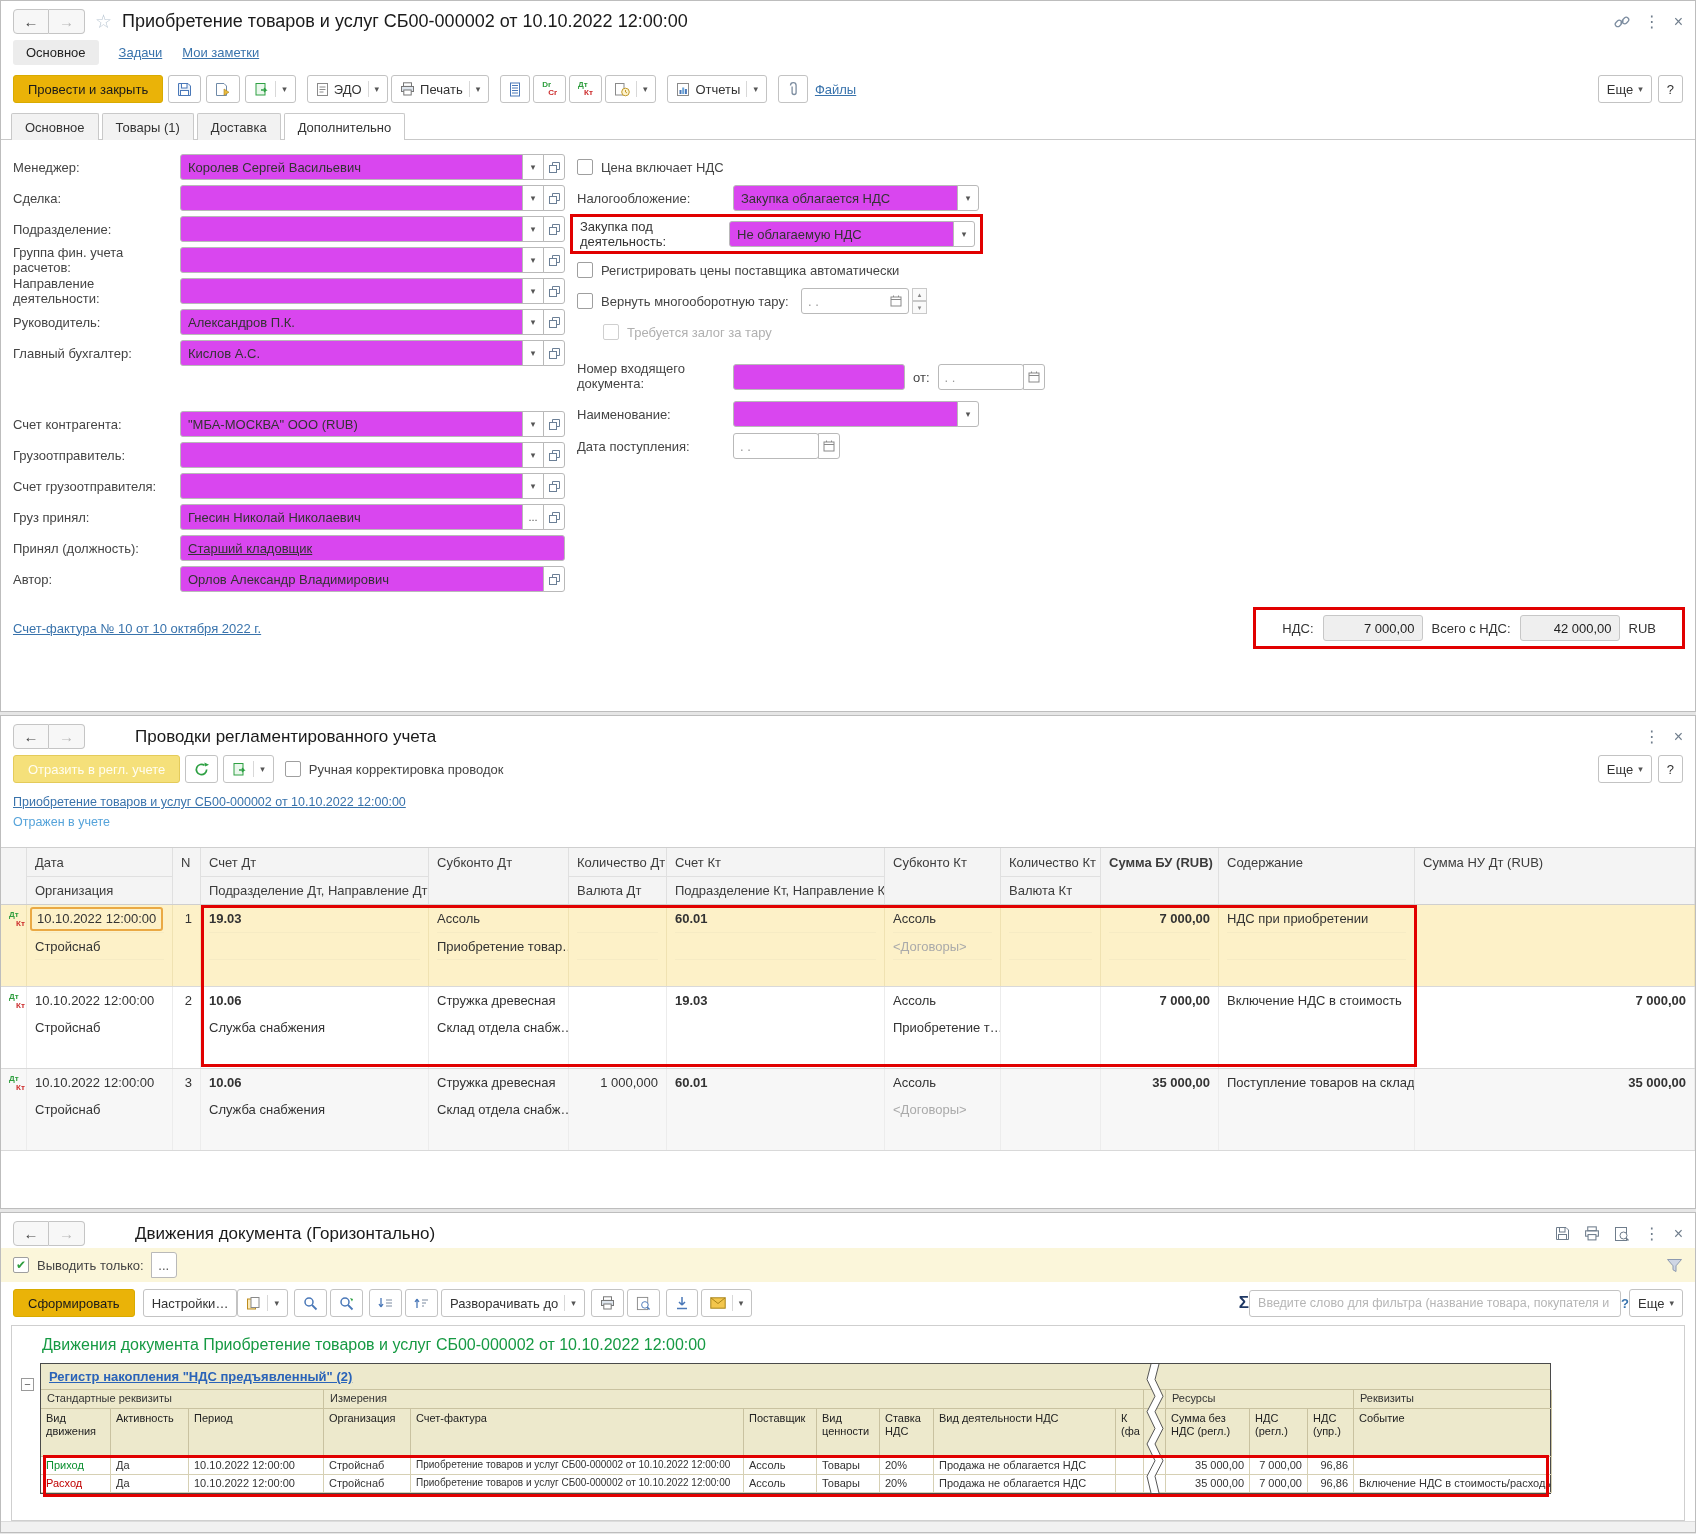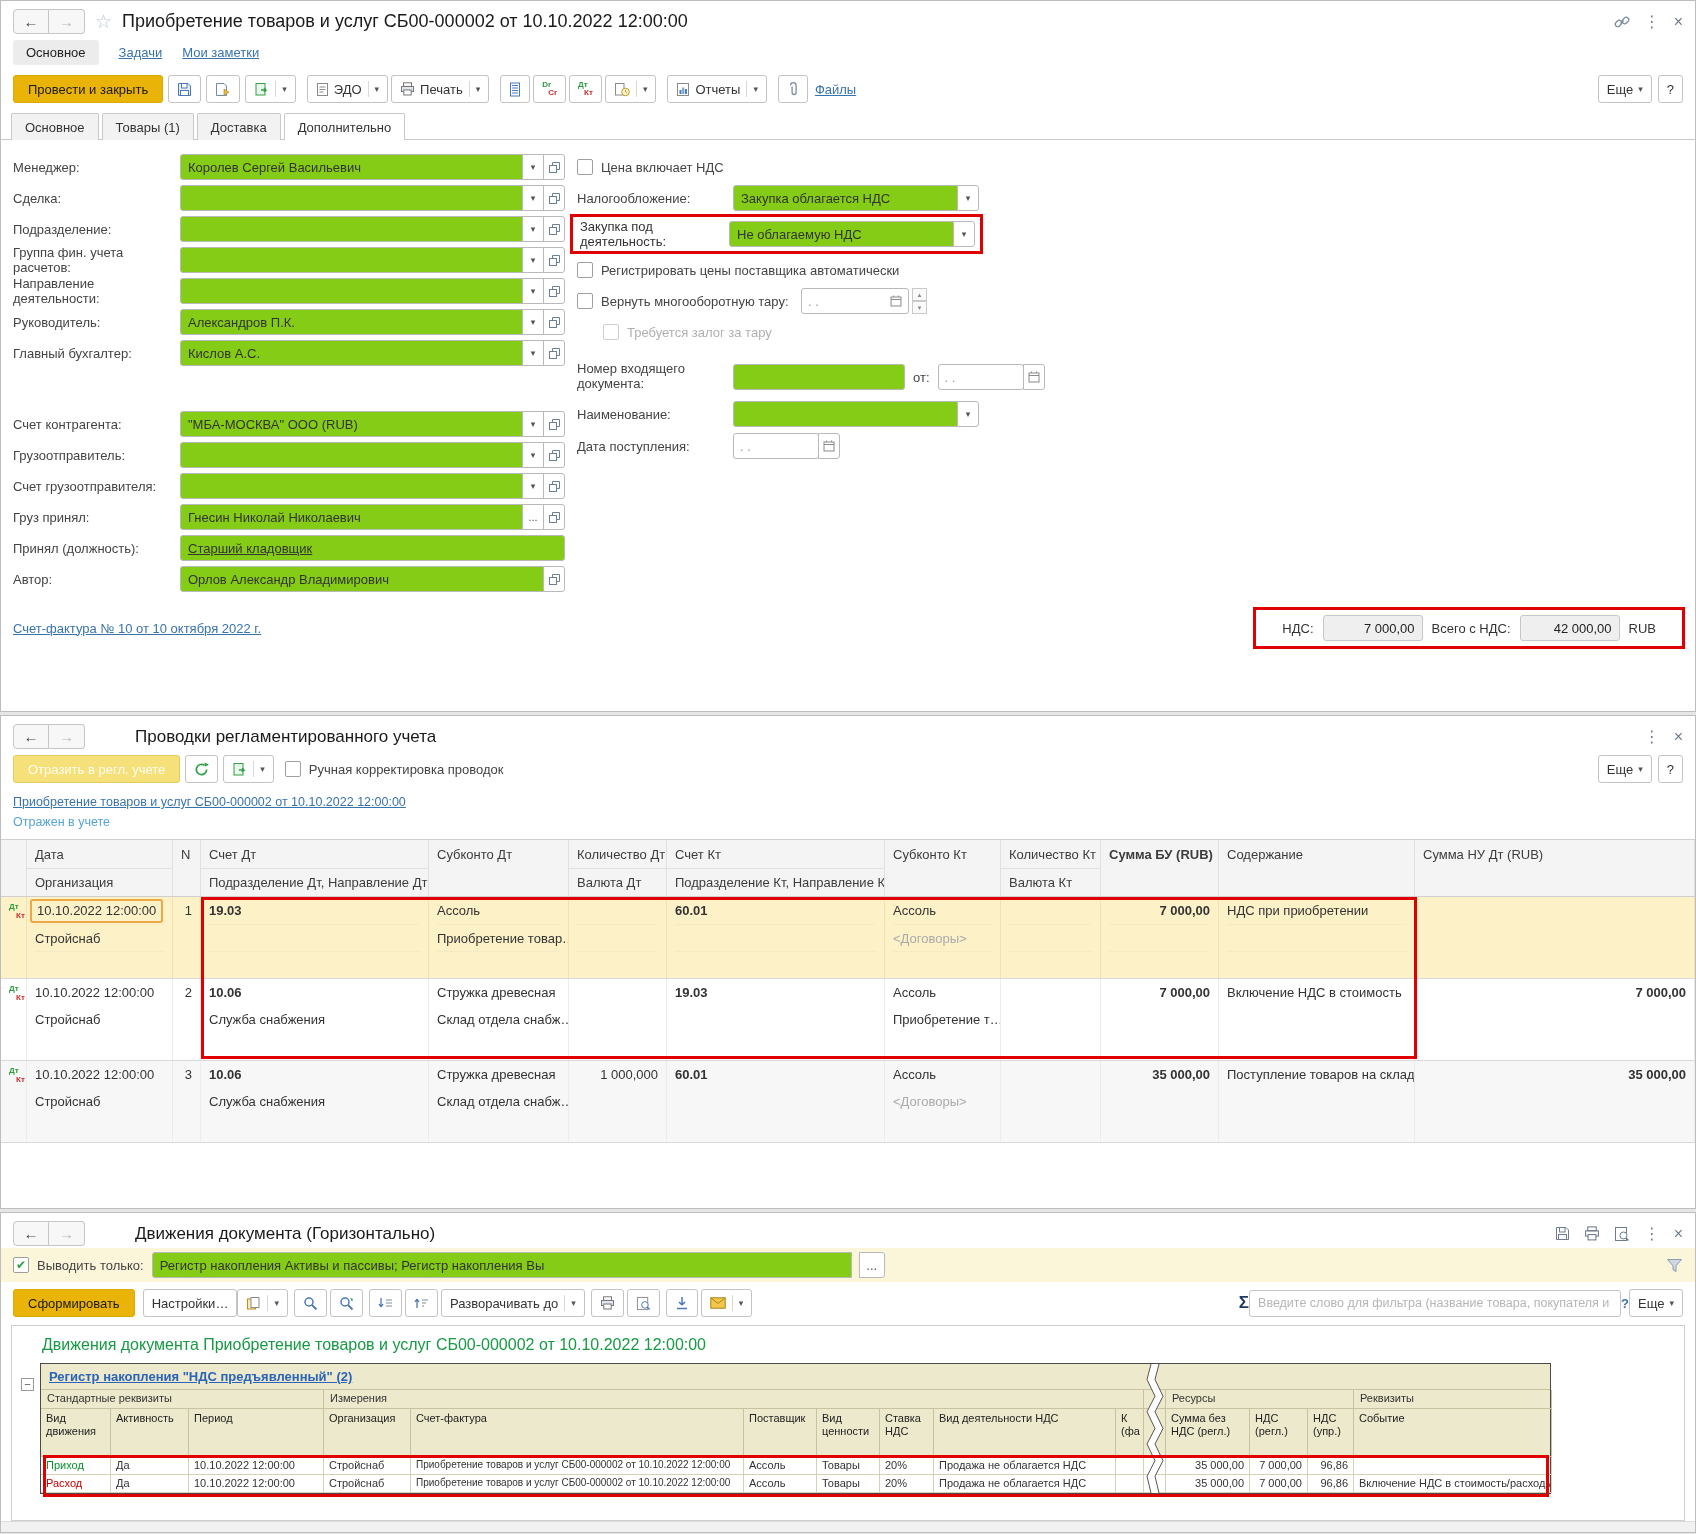--- a/index.html
+++ b/index.html
@@ -47,21 +47,21 @@
   .tab.active { background:#fff; }
 
   
   .formwrap { display:flex; padding:14px 12px 0 12px; }
   .fleft { width:552px; flex:none; }
   .fright { margin-left:12px; flex:1; }
   .frow { display:flex; align-items:center; height:26px; margin-bottom:5px; }
   .frow > label { width:167px; color:#444; flex:none; }
   .fright .frow > label { width:156px; }
   .fld { height:26px; border:1px solid #b9b9b9; border-radius:3px 0 0 3px; display:flex; align-items:center;
-         padding:0 7px; background:#84cc16; flex:1; white-space:nowrap; overflow:hidden; }
+         padding:0 7px; background:#d946ef; flex:1; white-space:nowrap; overflow:hidden; }
   .fld.alone { border-radius:3px;text-decoration:underline; }
   .fbtn { width:22px; height:26px; border:1px solid #b9b9b9; margin-left:-1px; display:flex; align-items:center;
           justify-content:center; color:#555; background:#fff; flex:none; font-size:9px; cursor:pointer; }
   .fbtn.last { border-radius:0 3px 3px 0; }
   .gap38 { height:40px; }
   .cb { width:16px; height:16px; border:1px solid #9f9f9f; border-radius:2px; background:#fff; flex:none;
         display:inline-flex; align-items:center; justify-content:center; font-size:12px; color:#2e9e3e; cursor:pointer; }
   .cb.dis { border-color:#cfcfcf; }
   .cbl { margin-left:8px; color:#444; }
   .cbl.dis { color:#b0b0b0; }
@@ -80,21 +80,21 @@
   .footer1 { position:absolute; left:12px; right:10px; top:606px; display:flex; align-items:center; }
   .link { color:#3973ac; text-decoration:underline; cursor:pointer; }
   .totals { margin-left:auto; display:flex; align-items:center; gap:9px; border:3px solid #e10000; padding:5px 26px; }
   .totval { width:100px; height:26px; background:#efefef; border:1px solid #c7c7c7; border-radius:3px;
             display:flex; align-items:center; justify-content:flex-end; padding:0 7px; color:#222; }
 
   
   .indent-title { margin-left:40px; }
   .loclink { padding:3px 12px 0; font-size:12.5px; }
   .status { padding:6px 12px 6px; color:#55a3da; font-size:12.5px; }
-  .ptable { position:relative; border-top:1px solid #cfcfcf; margin-top:4px; }
+  .ptable { position:relative; border-top:1px solid #cfcfcf; margin-top:12px; }
   .pgrid { display:grid; grid-template-columns:26px 146px 28px 228px 140px 98px 218px 116px 100px 118px 196px 280px; }
   .ph { background:#f4f4f4; border-bottom:1px solid #cfcfcf; }
   .hc { border-right:1px solid #e0e0e0; min-width:0; }
   .hc .l1, .hc .l2 { height:28px; display:flex; align-items:center; padding:0 8px; color:#3c3c3c; white-space:nowrap; overflow:hidden; }
   .hc .l2.t { border-top:1px solid #e0e0e0; }
   .pr { border-bottom:1px solid #d9d9d9; }
   .pr.r1 { background:#fdf1c8; }
   .pr.r1 .pc { border-right:1px solid #f0e2b2; }
   .pr.r1 .ln + .ln { border-top:1px solid #f6ebc4; }
   .pr.r2 { background:#fff; }
@@ -858,21 +858,20 @@
           </svg>
         </span>
       <span class="gicon">⋮</span>
       <span class="gicon">×</span>
     </div>
   </div>
 
   <div class="filterrow">
     <span class="cb">✔</span>
     <span style="color:#444">Выводить только:</span>
-    <span class="fld showfld">Регистр накопления Активы и пассивы; Регистр накопления Вы</span>
     <span class="dotsbtn">...</span>
     <span class="icon" style="margin-left:auto">
         <svg width="17" height="15" viewBox="0 0 17 15">
           <path d="M1.5 1.5 H15.5 L10 7.8 V13.5 L7 11.8 V7.8 Z" fill="#cfd6e4" stroke="#8d9ab0"></path>
         </svg>
       </span>
   </div>
 
   <div class="tbar3">
     <span class="btn-y">Сформировать</span>

